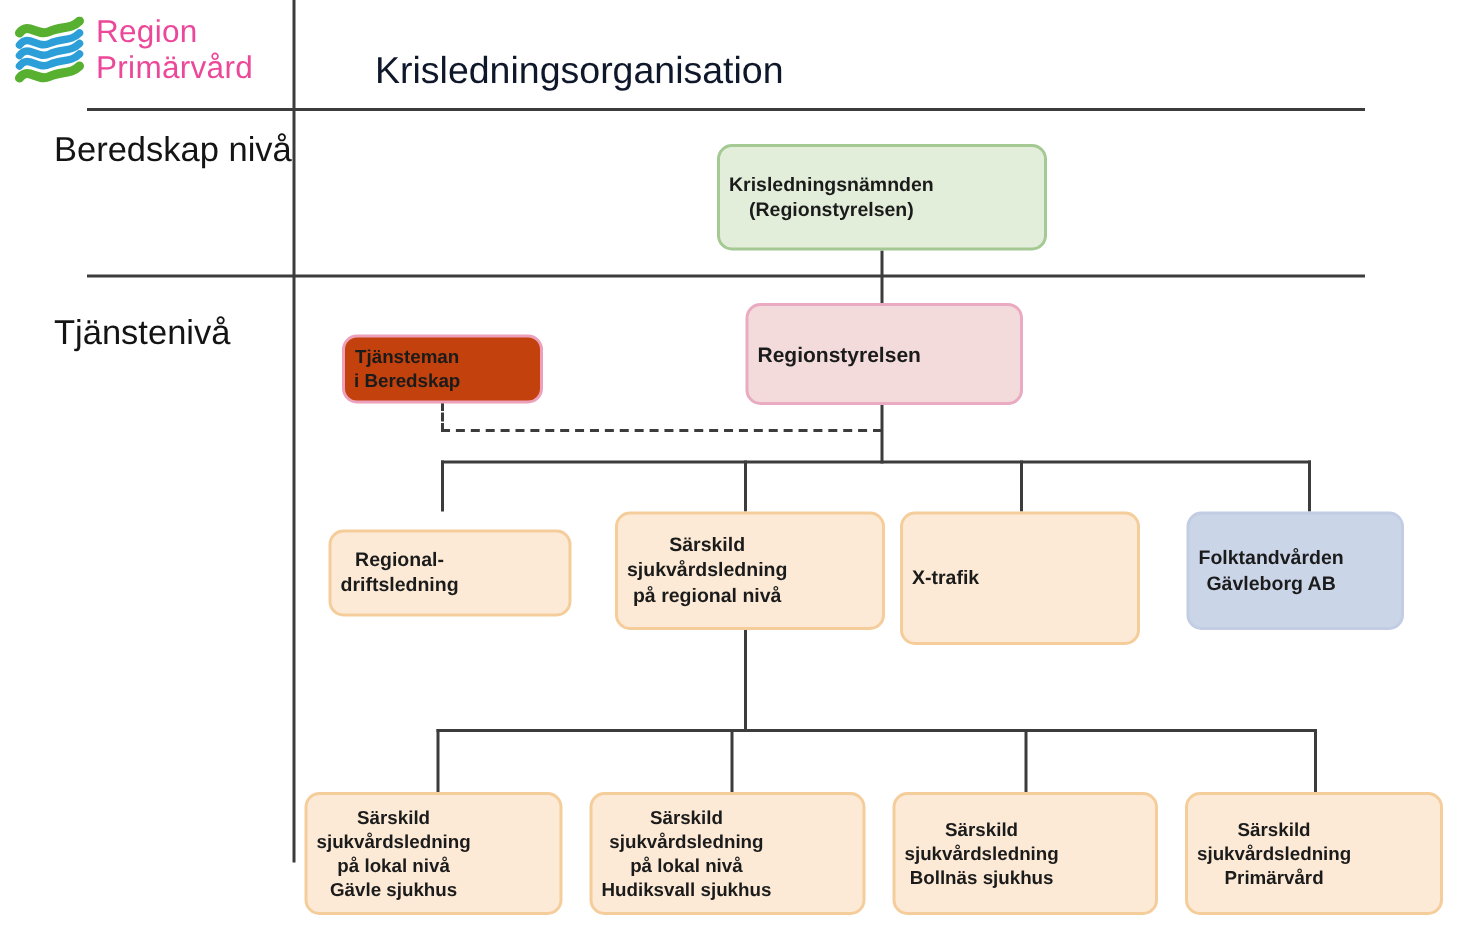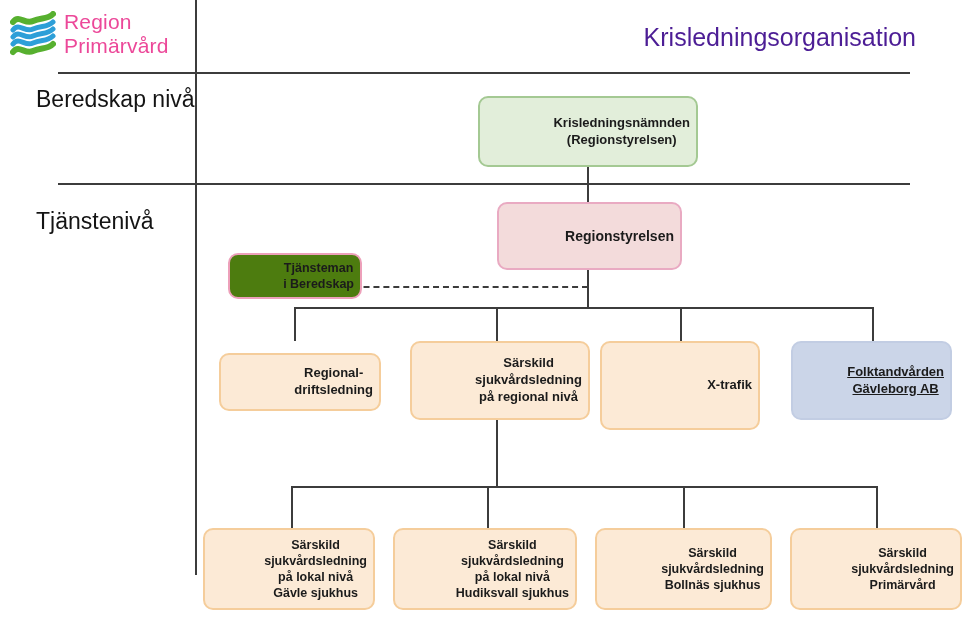--- a/index.html
+++ b/index.html
@@ -8,44 +8,44 @@
     width:974px;height:619px;
     background:#ffffff;
     font-family:"Liberation Sans", sans-serif;
     overflow:hidden;
   }
   .line{position:absolute;background:#3c3c3c;}
   .dashed-h{position:absolute;border-top:2px dashed #3c3c3c;background:none;}
   .dashed-v{position:absolute;border-left:2px dashed #3c3c3c;background:none;}
   .node{
     position:absolute;
-    display:flex;align-items:center;justify-content:flex-end;
+    display:flex;align-items:center;justify-content:flex-start;
     border-radius:10px;
     border:2px solid transparent;
     box-sizing:border-box;
     text-align:center;
     font-weight:bold;
     font-size:13px;
     line-height:1.3;
     color:#1b1b1b;
     white-space:pre-line;
     padding:16px 6px;
   }
   .green {background:#e2eeda;border-color:#a4c993;}
-  .pink  {background:#4d7c0f;border-color:#eda0ba;margin-top:30px;}
+  .pink  {background:#c2410c;border-color:#eda0ba;}
   .rose  {background:#f3dbdb;border-color:#e9aac2;}
   .orange{background:#fcead6;border-color:#f5cd9b;}
   .blue  {background:#cbd5e8;border-color:#c2cde3;}
   .level-label{
     position:absolute;left:36px;
     font-size:23px;color:#141414;
   }
   .page-title{
-    position:absolute;top:23px;left:250px;width:666px;
-    text-align:right;font-size:25px;color:#4c1d95;
+    position:absolute;top:33px;left:250px;width:666px;
+    text-align:left;font-size:25px;color:#0f172a;
   }
   .logo{position:absolute;top:10px;left:10px;display:flex;align-items:center;}
   .logo-text{
     margin-left:8px;font-size:21px;line-height:1.12;color:#ec4899;
     letter-spacing:0.2px;
   }
 </style>
 </head>
 <body>
 
@@ -115,21 +115,21 @@
   <div class="node orange" style="left:410px;top:341px;width:180px;height:79px;">
     <span>Särskild
 sjukvårdsledning
 på regional nivå</span>
   </div>
 
   <div class="node orange" style="left:600px;top:341px;width:160px;height:89px;">
     <span>X-trafik</span>
   </div>
 
-  <div class="node blue" style="left:791px;top:341px;width:161px;height:79px;text-decoration:underline;">
+  <div class="node blue" style="left:791px;top:341px;width:145px;height:79px;">
     <span>Folktandvården
 Gävleborg AB</span>
   </div>
 
   <div class="node orange" style="left:203px;top:528px;width:172px;height:82px;font-size:12.5px;">
     <span>Särskild
 sjukvårdsledning
 på lokal nivå
 Gävle sjukhus</span>
   </div>

